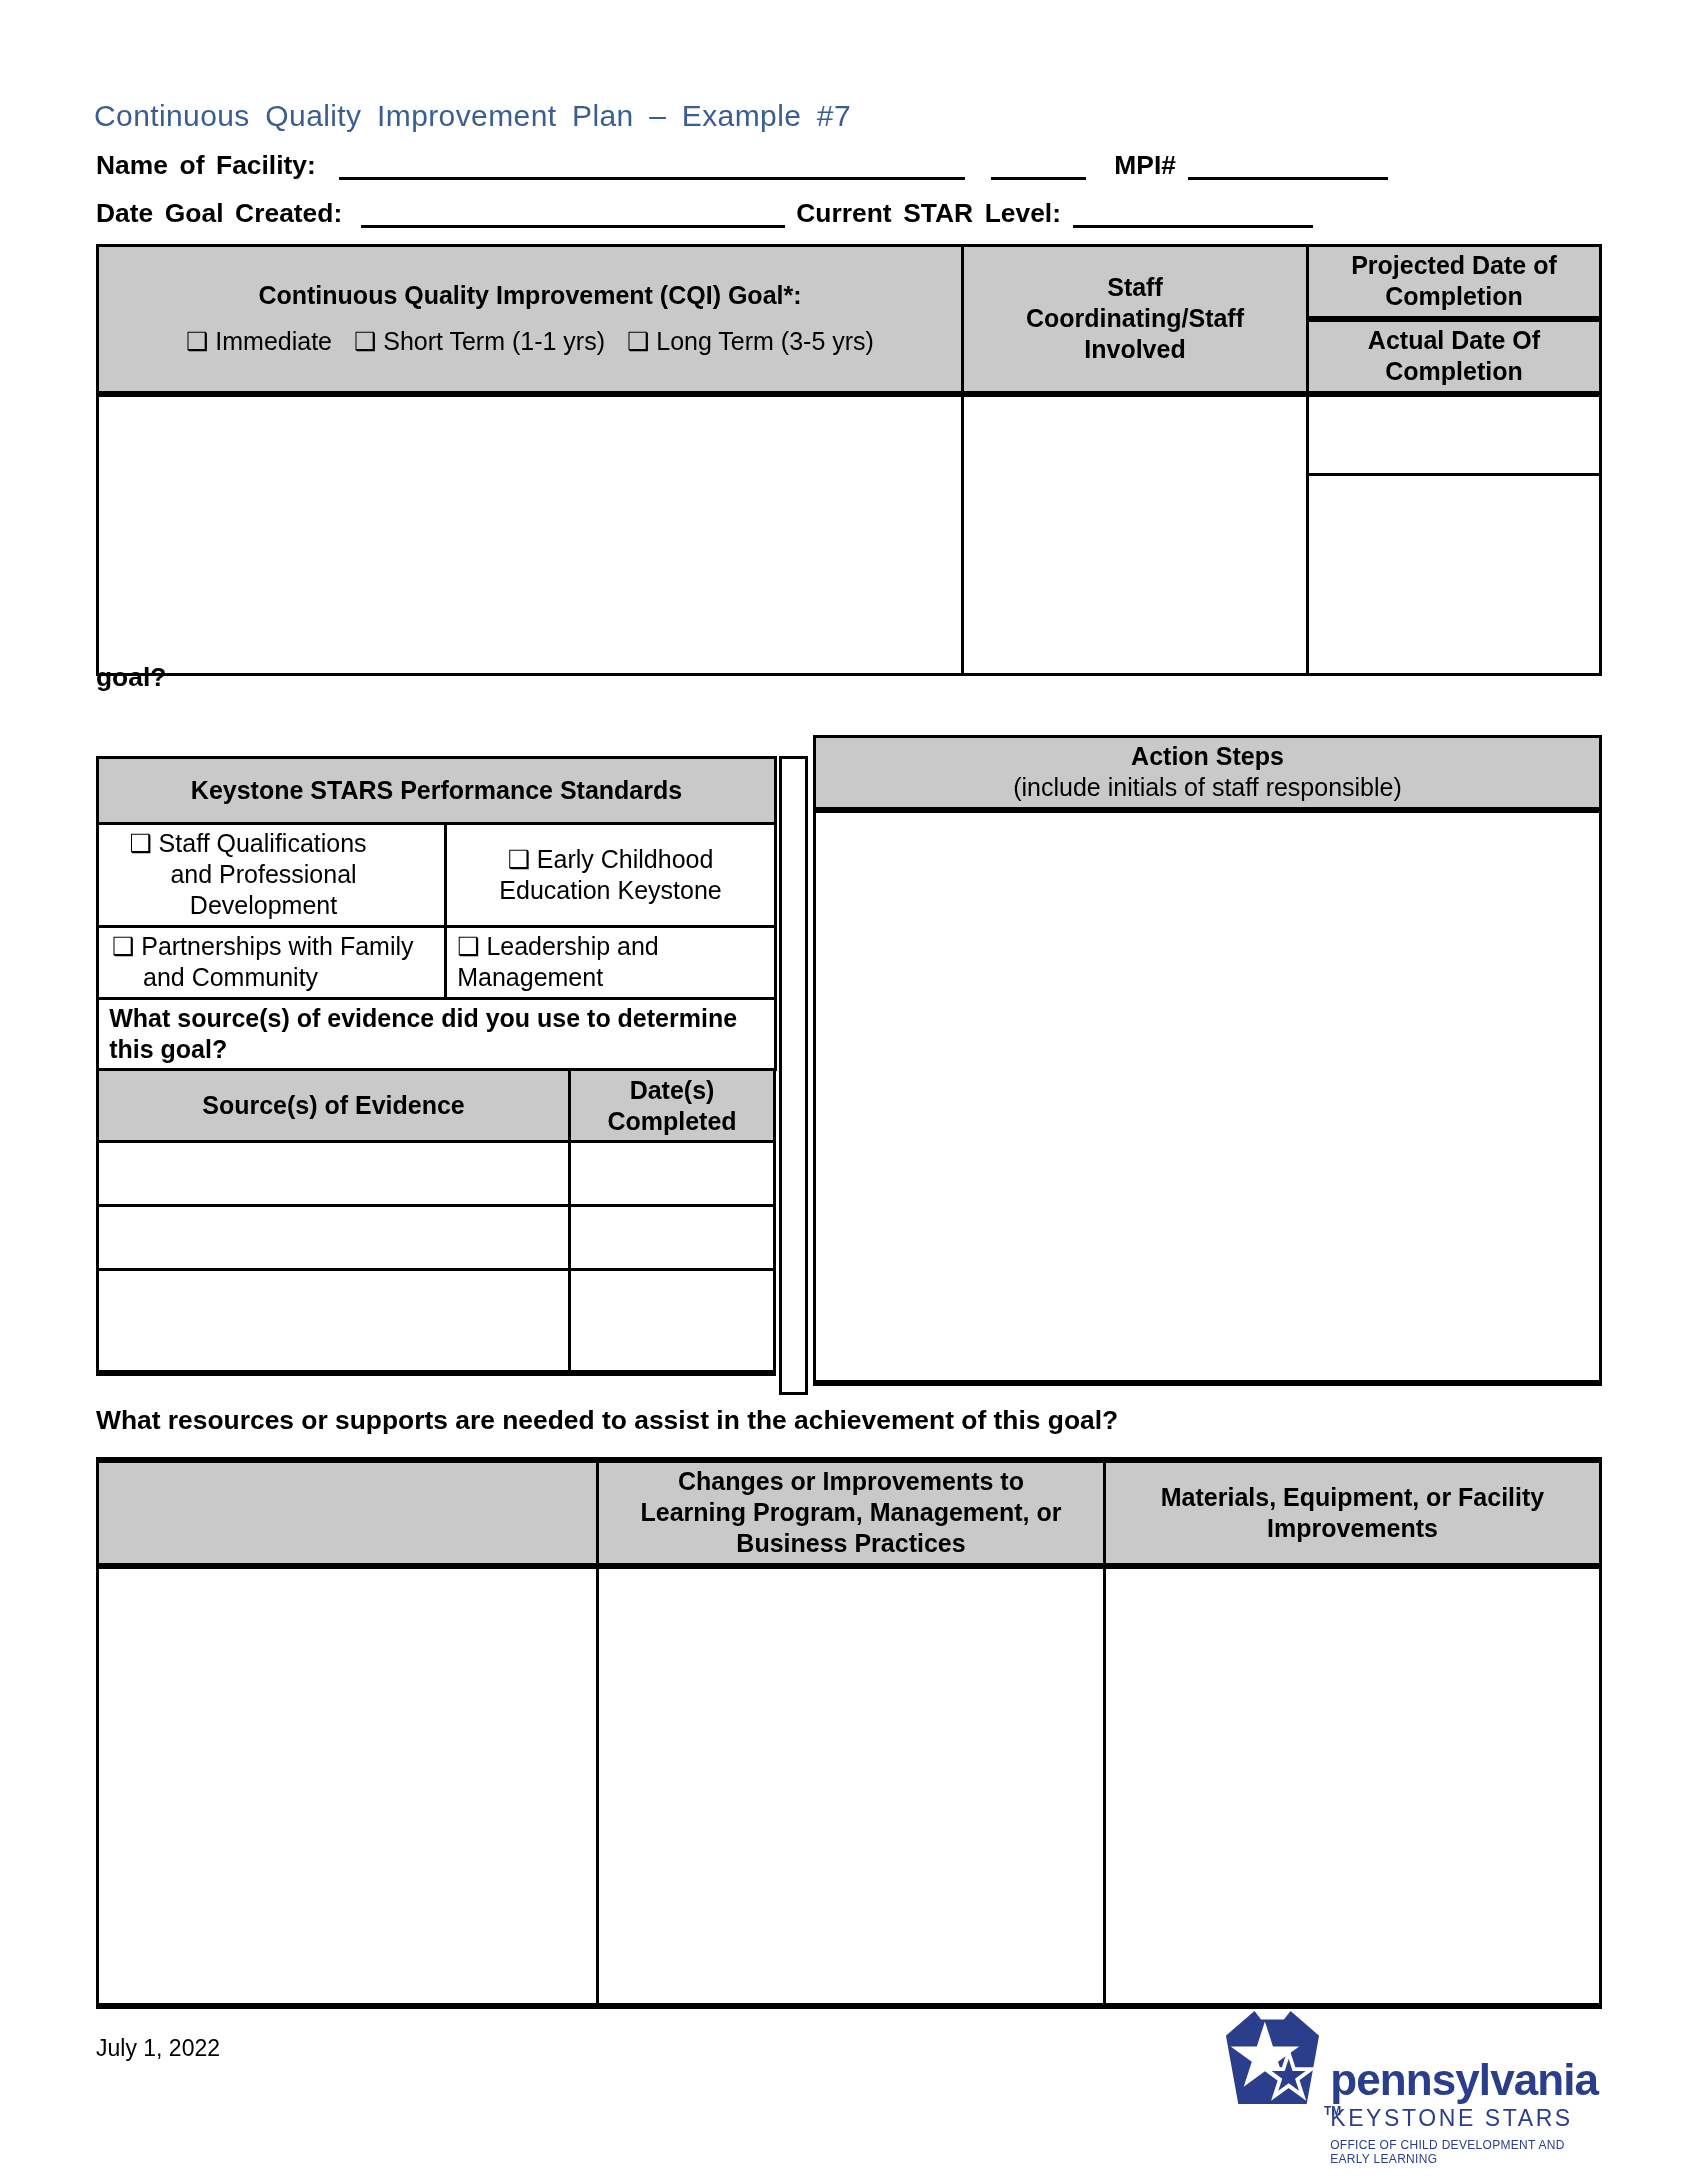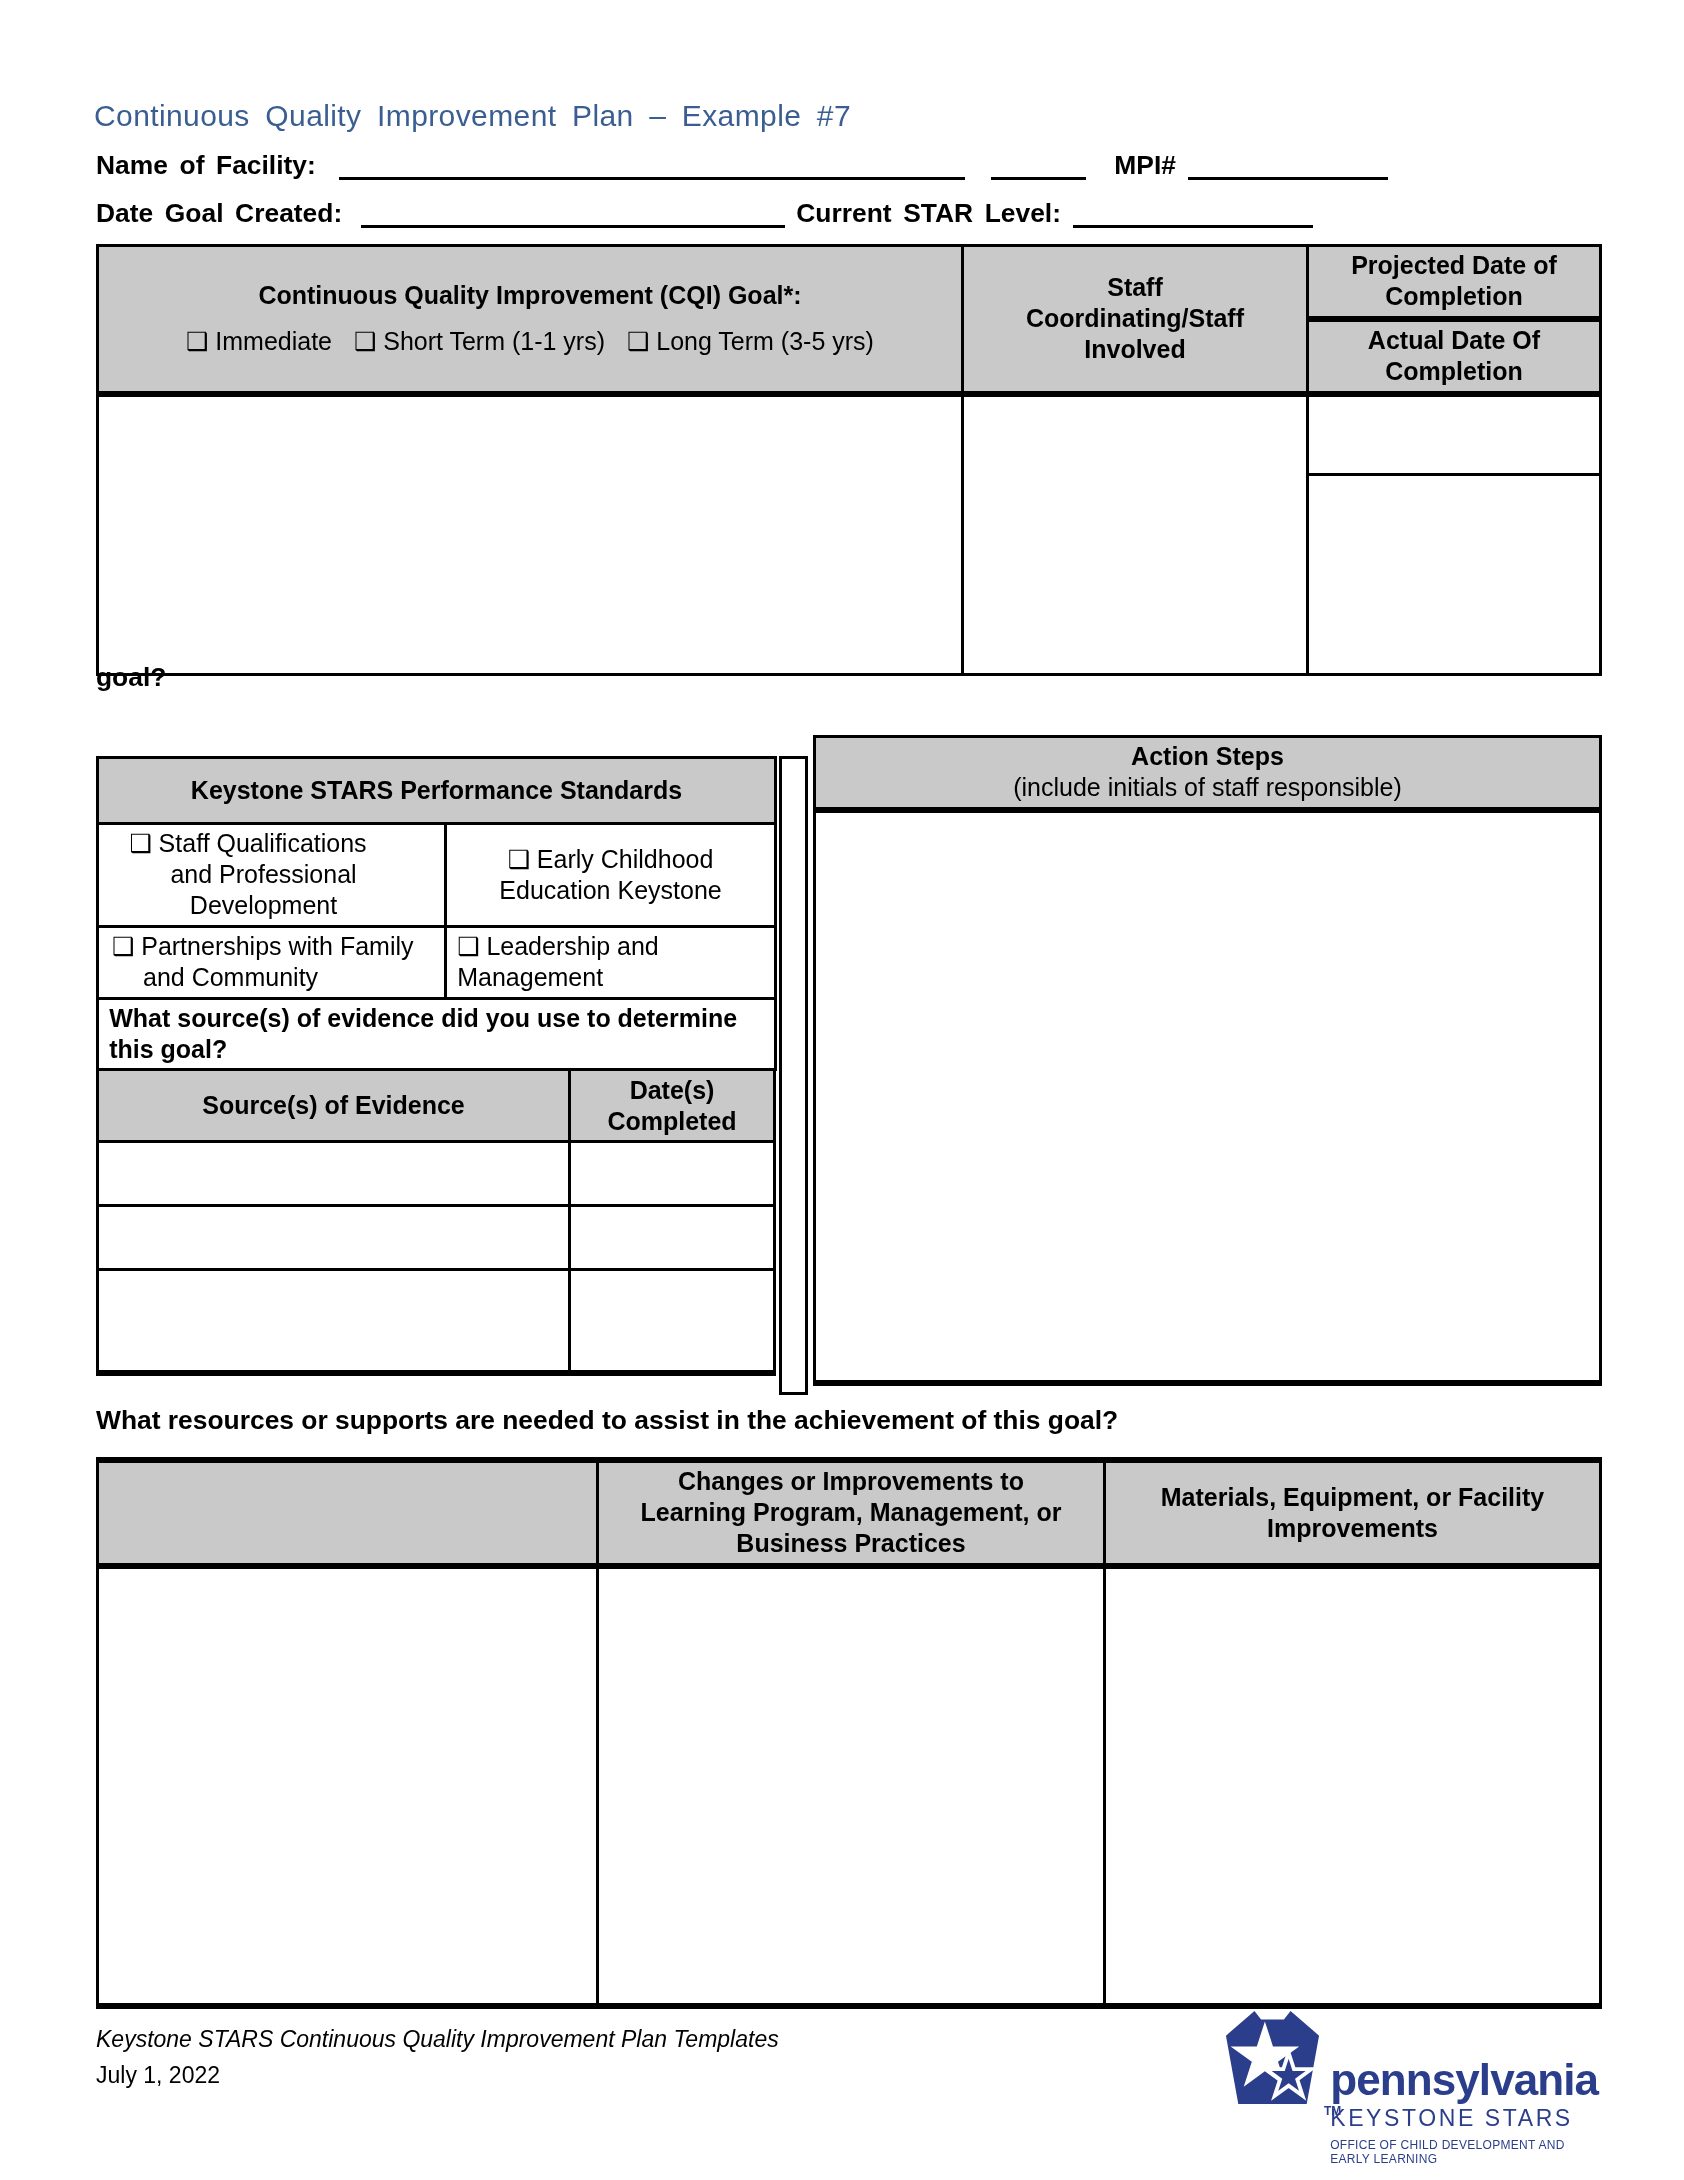--- a/index.html
+++ b/index.html
@@ -188,21 +188,20 @@
     </tr>
     <tr style="height:440px;">
       <td class="top thickb"></td>
       <td class="top thickb"></td>
       <td class="top thickb"></td>
     </tr>
   </tbody>
     </table>
 
   <div class="abs" style="left:96px;top:2026px;">
-    <div class="footer-line1">Keystone STARS Continuous Quality Improvement Plan Templates</div>
     <div class="footer-line2">July 1, 2022</div>
   </div>
 
   <div class="abs logo" style="left:1225px;top:2010px;width:375px;">
     <div style="position:relative;width:101px;height:99px;">
       <svg width="95" height="95" viewBox="0 0 100 100">
         <path d="M1,27 L31,1 L38,10 L62,10 L69,1 L99,27 L86,99 L14,99 Z" fill="#2B3E8C"></path>
         <path d="M42,12 L50.5,38.3 L78.1,38.3 L55.8,54.5 L64.3,80.7 L42,64.5 L19.7,80.7 L28.2,54.5 L5.9,38.3 L33.5,38.3 Z" fill="#ffffff"></path>
         <path d="M67,45 L72.6,62.2 L90.8,62.3 L76.1,73 L81.7,90.2 L67,79.6 L52.3,90.2 L57.9,73 L43.2,62.3 L61.4,62.2 Z" fill="#2B3E8C" stroke="#ffffff" stroke-width="4"></path>
       </svg>

